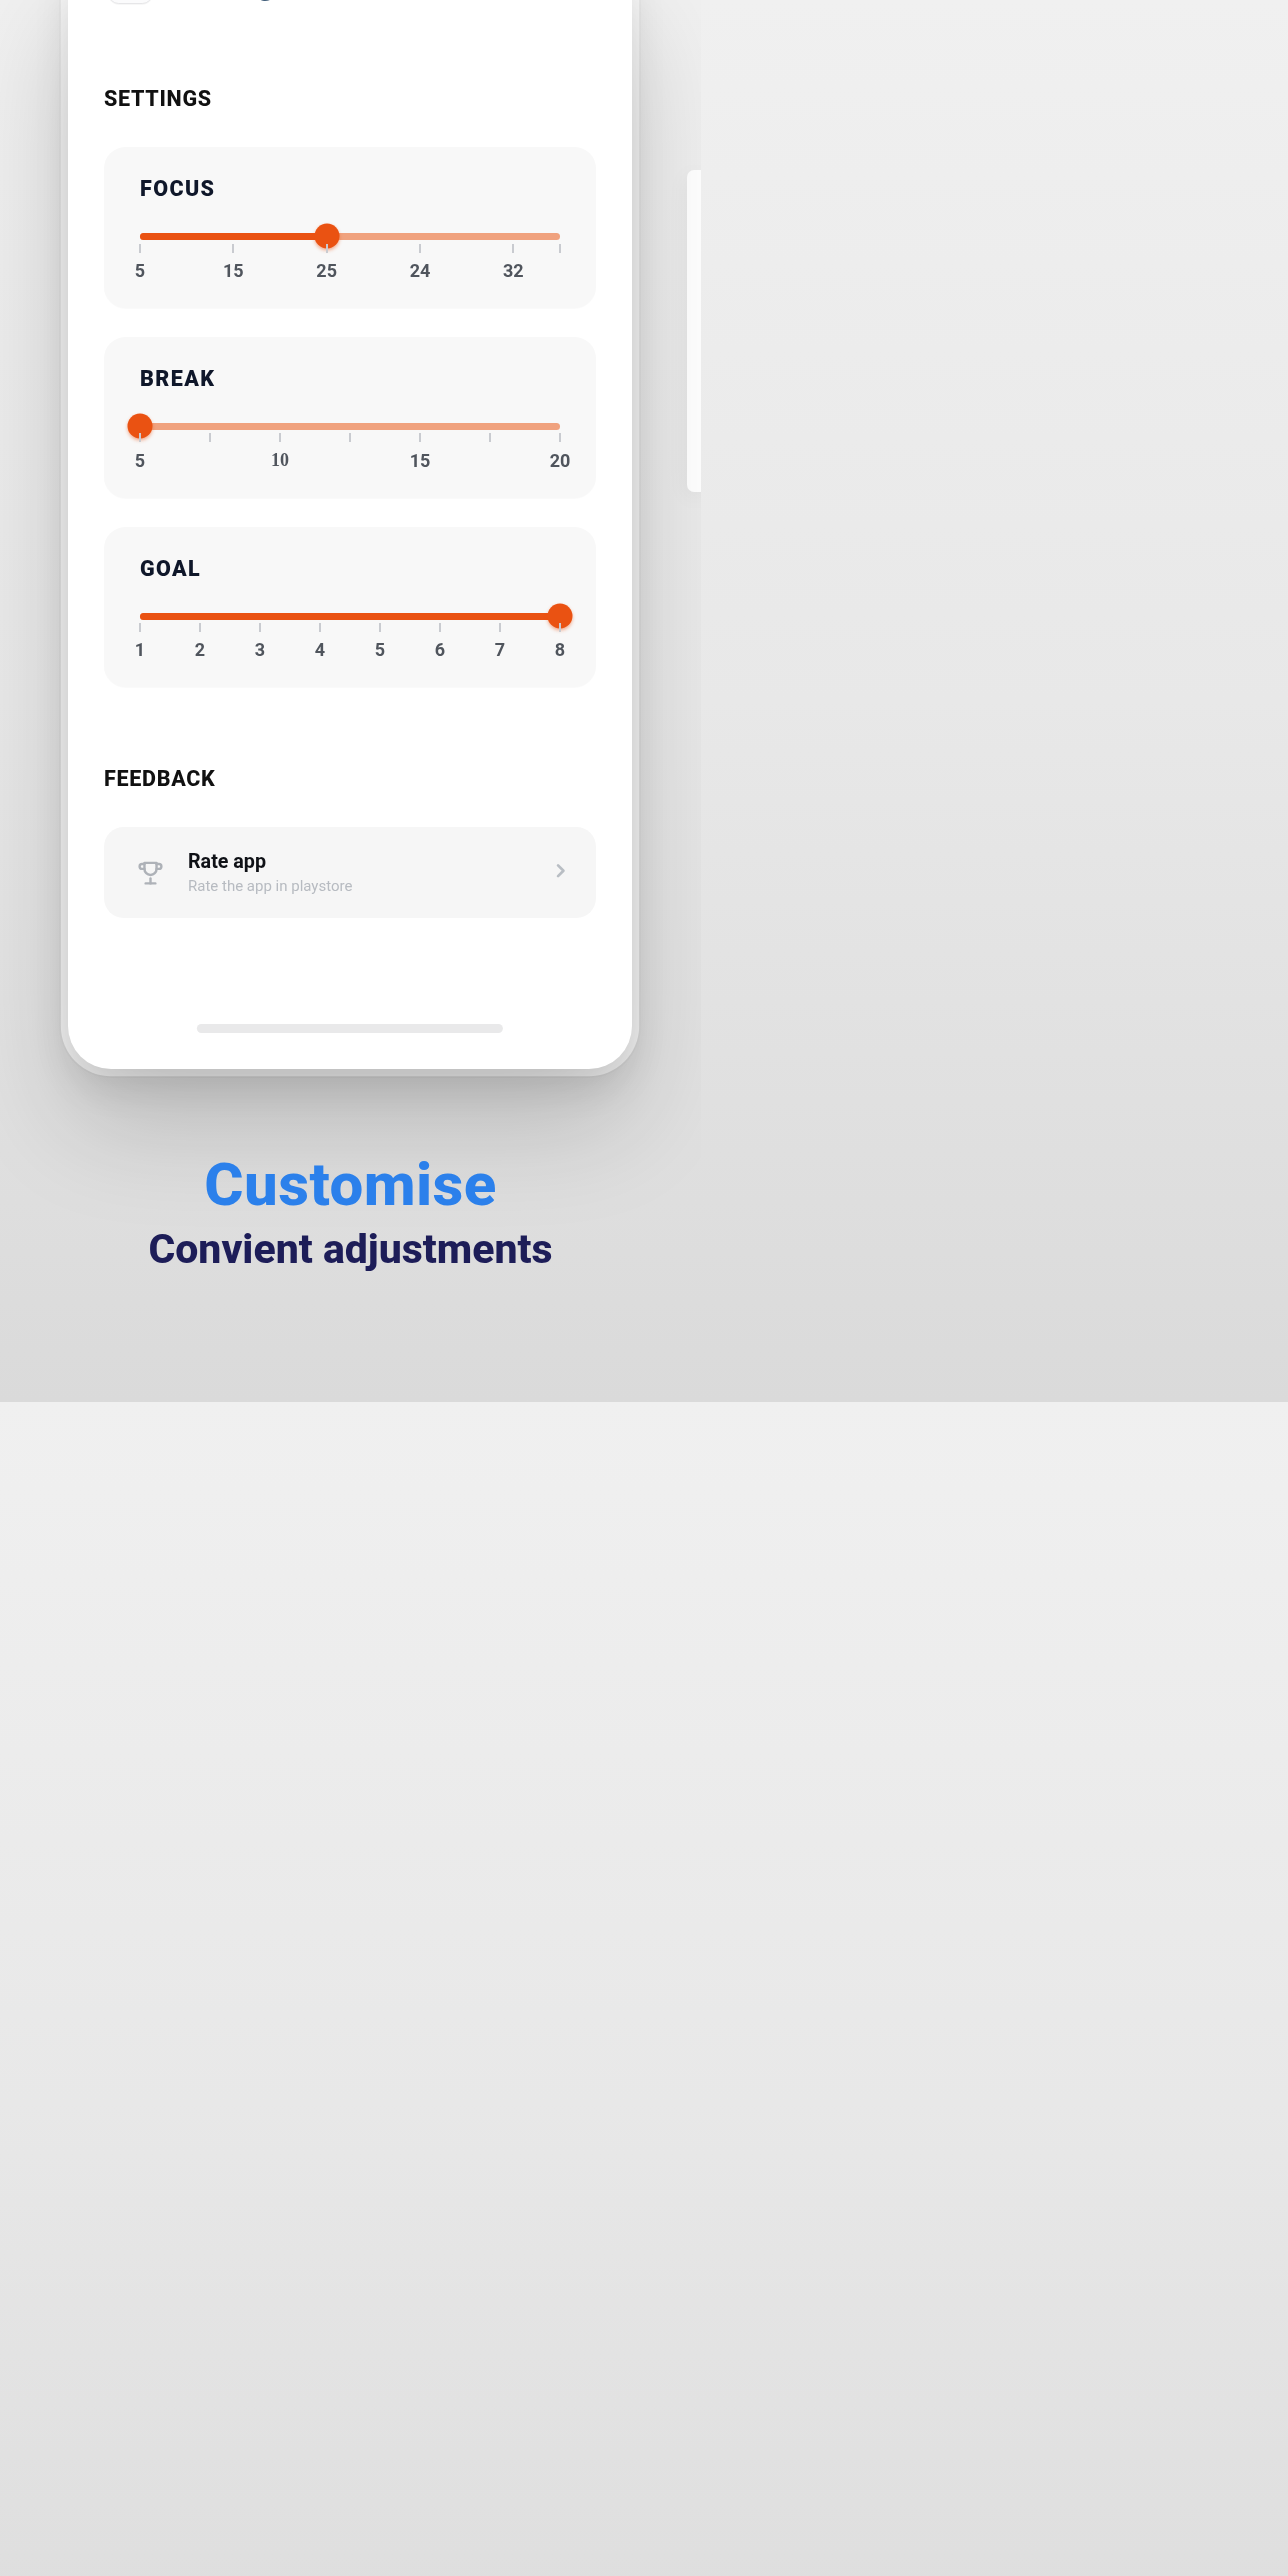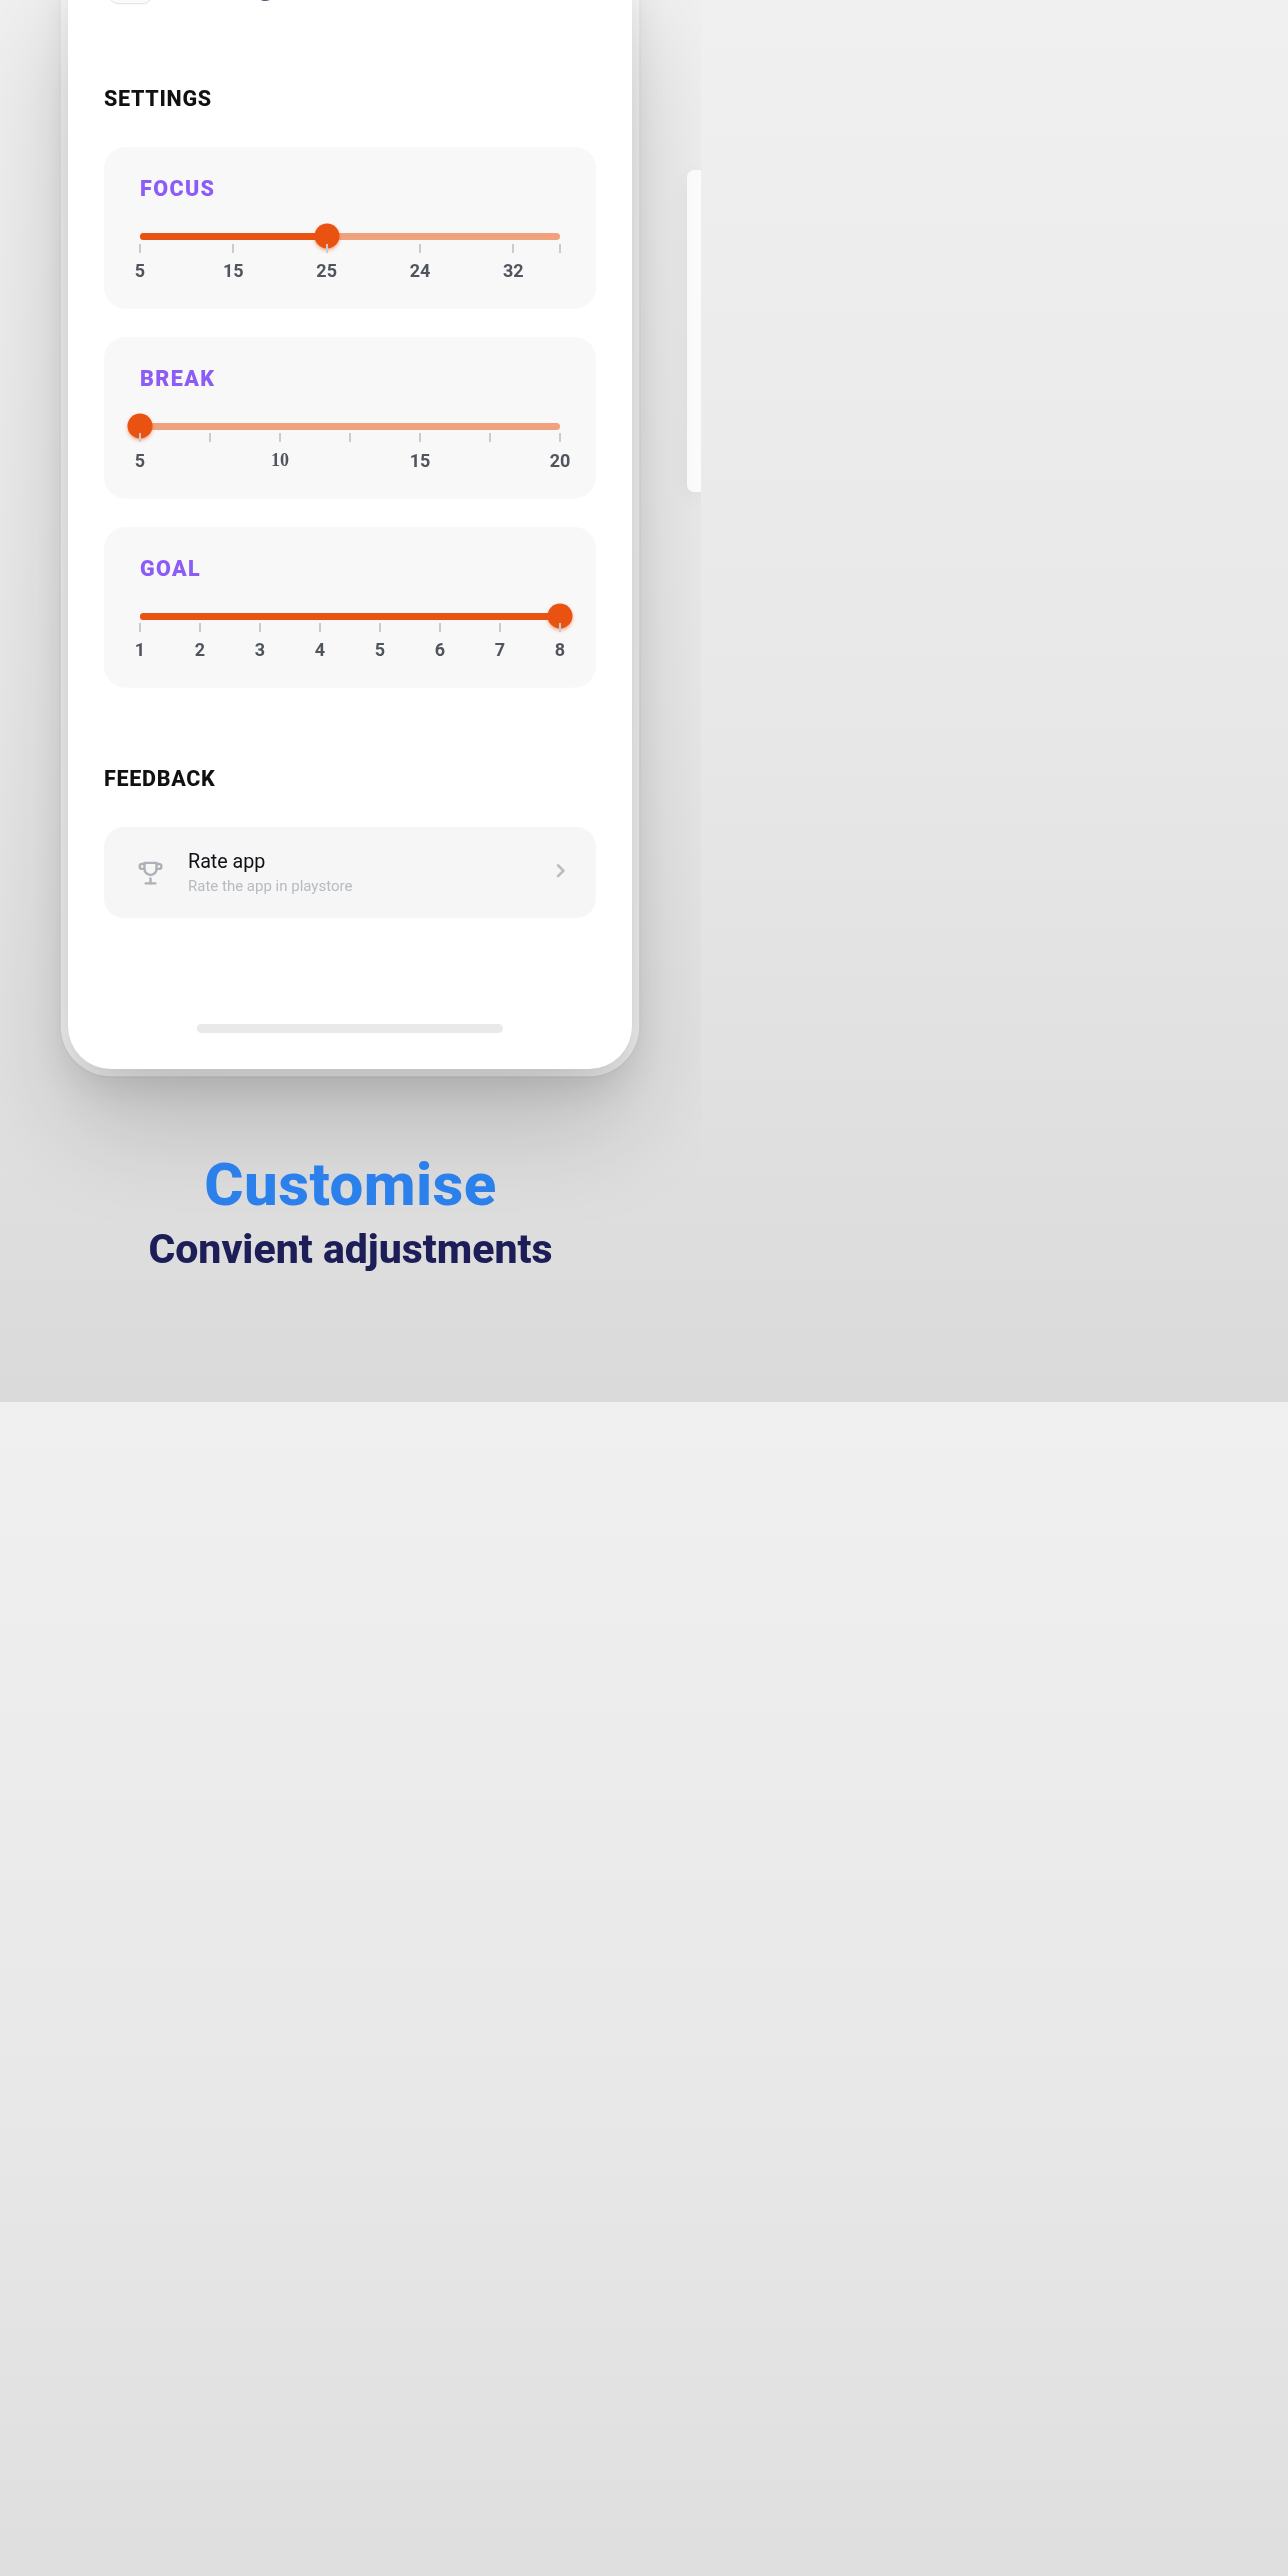--- a/index.html
+++ b/index.html
@@ -78,21 +78,21 @@
   .h-label.second { margin-top: 79px; }
 
   .card {
     background: #f8f8f8;
     border-radius: 21.5px;
     padding: 29px 36px 25px 36px;
     margin-bottom: 29px;
     box-shadow: 0 0.9px 0 rgba(0,0,0,0.02);
   }
   .card-title {
-    color: #8b5cf6;
+    color: #0f172a;
     font-weight: 900;
     font-size: 21.5px;
     letter-spacing: 1.4px;
   }
 
   .slider {
     position: relative;
     margin-top: 32px;
   }
   .track {
@@ -147,21 +147,21 @@
     align-items: center;
   }
   .fb-icon {
     width: 43px; height: 43px;
     display:flex; align-items:center; justify-content:center;
     color: #aeb2b8;
     margin-right: 16px;
   }
   .fb-title {
     color: #0f1116;
-    font-weight: 400;
+    font-weight: 700;
     font-size: 19.7px;
   }
   .fb-sub {
     color: #b7bbc1;
     font-size: 15px;
     margin-top: 3.6px;
   }
   .fb-chevron {
     margin-left: auto;
     color: #b9bec4;

